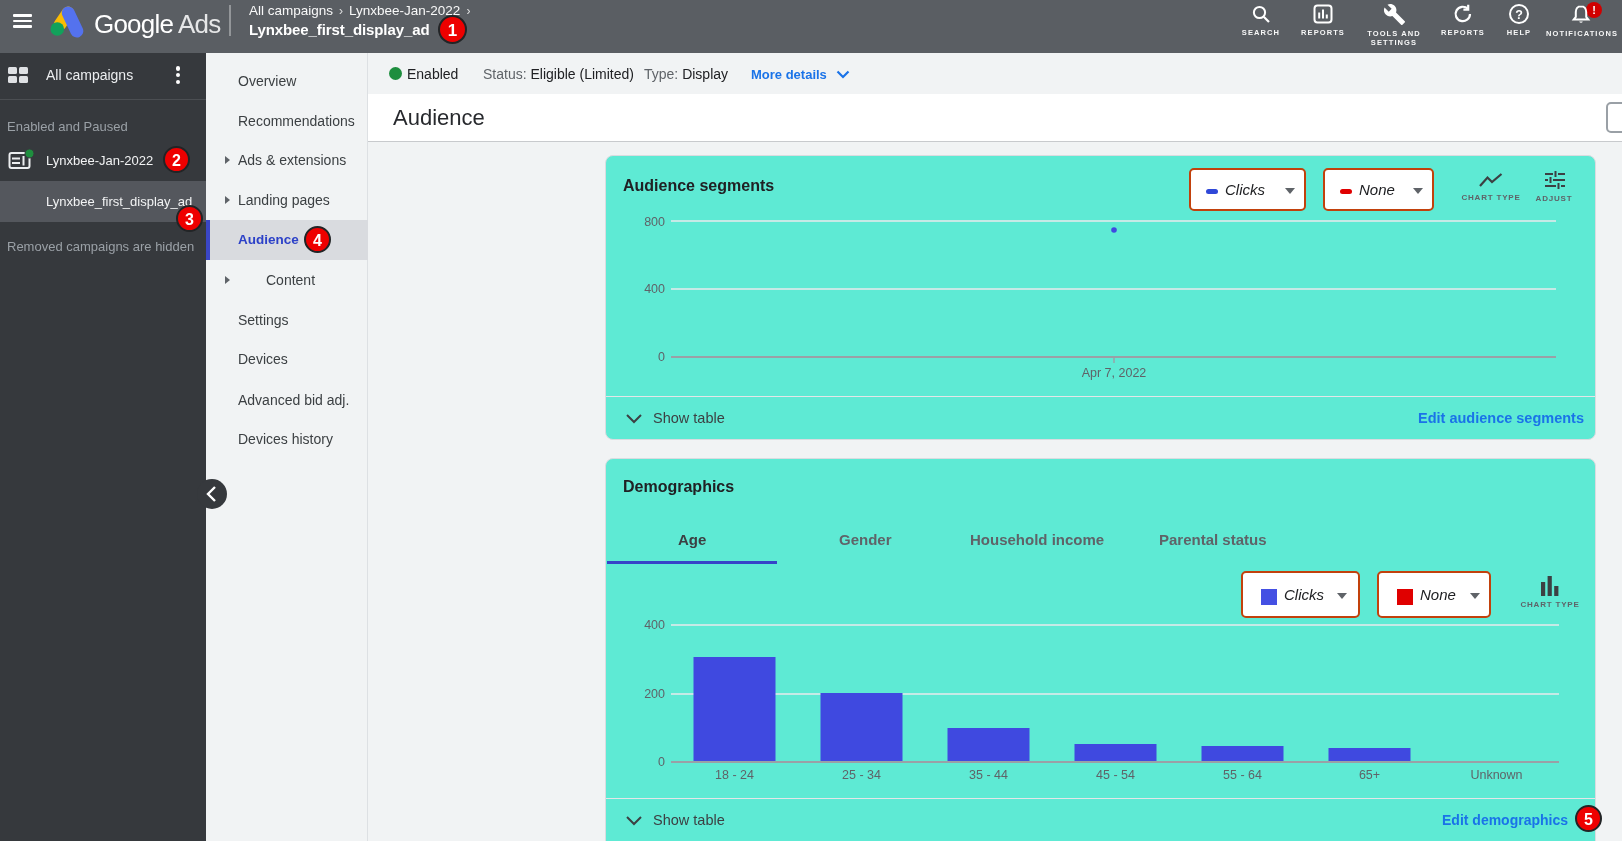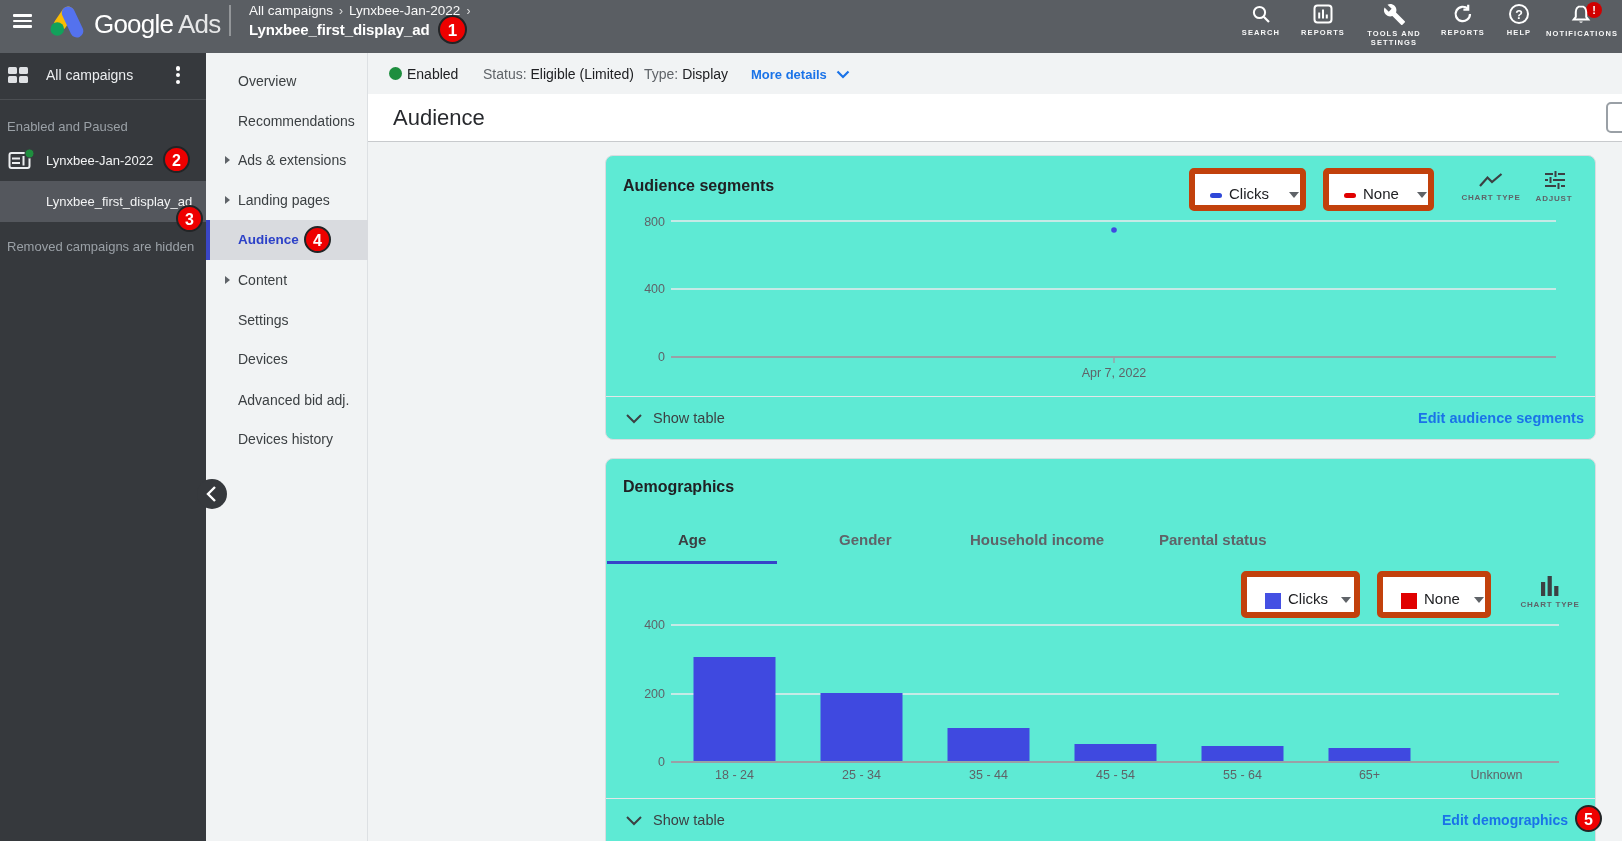--- a/index.html
+++ b/index.html
@@ -53,21 +53,21 @@
 
 #pagehead { position:absolute; left:368px; top:94px; width:1254px; height:48px; background:#fff;
   border-bottom:1px solid #c8cacd; z-index:5; }
 #pagehead .h { position:absolute; left:25px; top:11px; font-size:22px; color:#27292d; }
 #today { position:absolute; left:1252px; top:15px; font-size:14px; color:#b91c1c;margin-left:44px; }
 #datebox { position:absolute; left:1238px; top:8px; width:30px; height:31px; background:#fff;
   border:2px solid #9aa0a6; border-radius:5px; }
 
 .card { position:absolute; background:#5eead4; border:1px solid #dadce0; border-radius:8px; z-index:6; }
 .cardtitle { position:absolute; left:17px; font-size:16px; font-weight:bold; color:#202124; }
-.selbox { position:absolute; border:6px solid #c2410c; border-radius:5px; background:#fff; }
+.selbox { position:absolute; border:2px solid #c2410c; border-radius:5px; background:#fff;font-style:italic; }
 .selbox .sw { position:absolute; }
 .selbox .t { position:absolute; font-size:15px; color:#202124; }
 .selbox .tri { position:absolute; width:0; height:0; border-top:6px solid #5f6368;
   border-left:5.5px solid transparent; border-right:5.5px solid transparent; }
 .iconbtn { position:absolute; text-align:center; color:#5f6368; }
 .iconbtn .lbl { font-size:8px; font-weight:bold; letter-spacing:0.8px; }
 .cfoot { position:absolute; left:0; width:989px; border-top:1px solid #e4e6e8; }
 .cfoot .chev { position:absolute; left:19px; top:13px; }
 .cfoot .st { position:absolute; left:47px; top:12px; font-size:14.5px; color:#3c4043; top:13px; }
 .cfoot .link { position:absolute; top:13px; font-size:14.5px; font-weight:bold; color:#1a73e8; }
@@ -184,21 +184,21 @@
   <div class="nitem" style="top:20px;">Overview</div>
   <div class="nitem" style="top:60px;">Recommendations</div>
   <div class="ntri" style="top:103px;"></div>
   <div class="nitem" style="top:99px;">Ads &amp; extensions</div>
   <div class="ntri" style="top:143px;"></div>
   <div class="nitem" style="top:139px;">Landing pages</div>
   <div id="nsel">
       <div class="t">Audience</div>
     </div>
   <div class="ntri" style="top:223px;"></div>
-  <div class="nitem" style="top:219px;">Content</div>
+  <div class="nitem" style="top:219px;margin-left:28px;">Content</div>
   <div class="nitem" style="top:259px;">Settings</div>
   <div class="nitem" style="top:298px;">Devices</div>
   <div class="nitem" style="top:339px;">Advanced bid adj.</div>
   <div class="nitem" style="top:378px;">Devices history</div>
 </div>
 <div class="badge" style="left:304px; top:226px; width:27px; height:27px; font-size:16px; line-height:25px; z-index:11;">4</div>
 
 <div id="statusbar"></div>
 <div class="abs" style="left:389px; top:67px; width:13px; height:13px; border-radius:50%; background:#1e8e3e; z-index:6;"></div>
 <div class="st abs" style="left:407px; top:66px; color:#202124; z-index:6;">Enabled</div>

